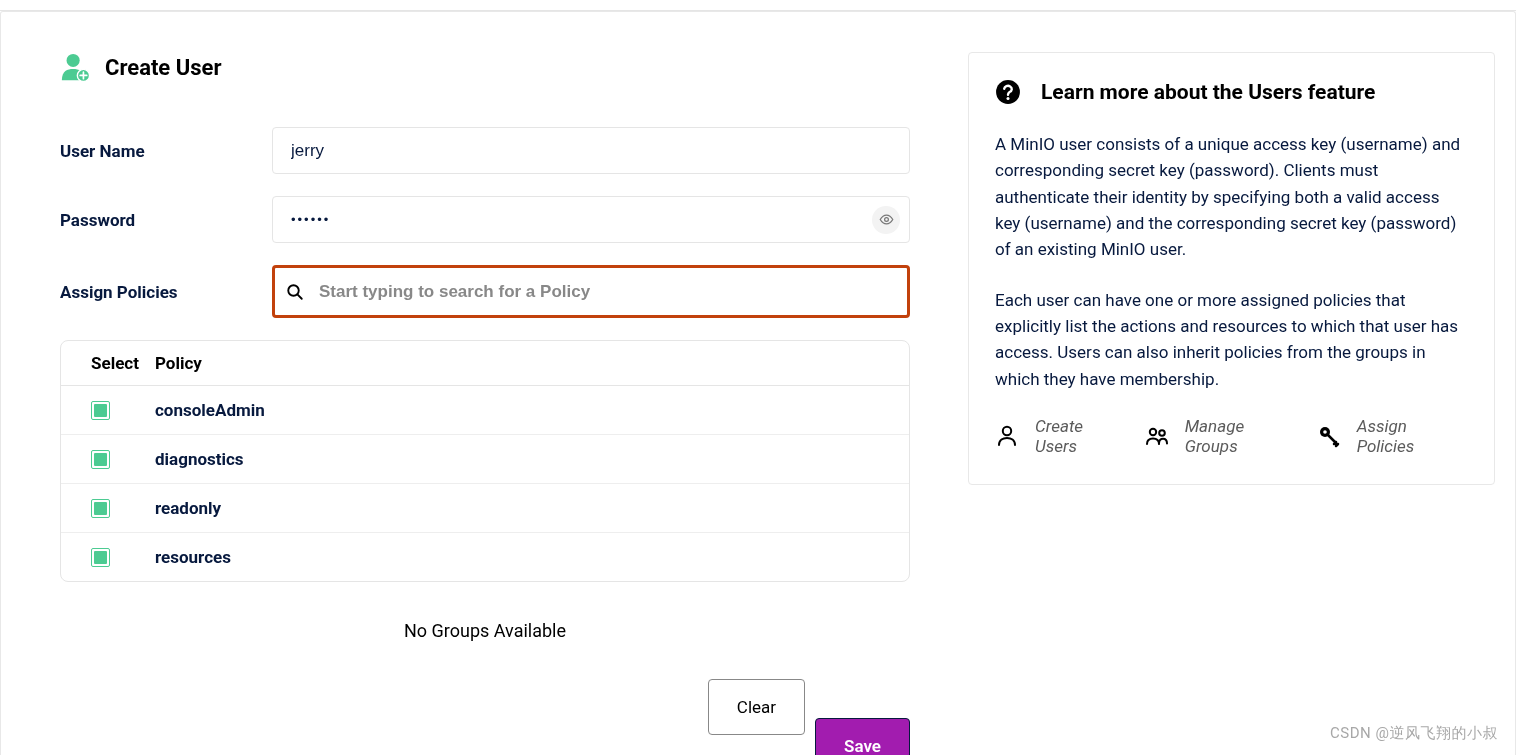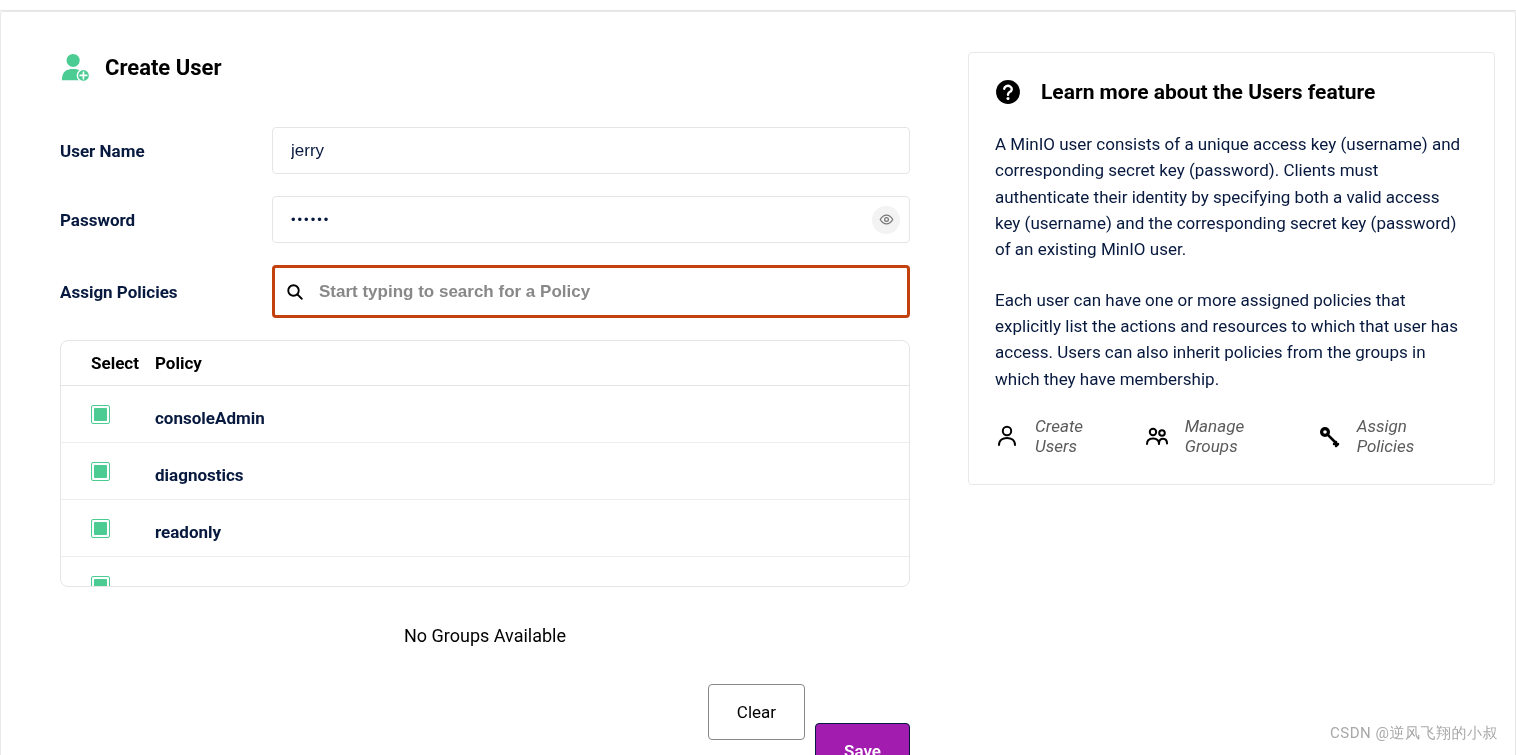--- a/index.html
+++ b/index.html
@@ -27,21 +27,21 @@
     .col-policy { flex: 1; }
     .table-body { max-height: 200px; overflow-y: scroll; }
     .table-body::-webkit-scrollbar { width: 16px; }
     .table-body::-webkit-scrollbar-track { background: #f1f1f1; }
     .table-body::-webkit-scrollbar-thumb { background: #c1c1c1; }
     .table-body::-webkit-scrollbar-button { display: block; height: 16px; background: #f1f1f1; }
     .table-row { display: flex; align-items: center; padding: 14px 30px; border-bottom: 1px solid #eee; }
     .table-row:last-child { border-bottom: none; }
     .checkbox { width: 19px; height: 19px; border: 1px solid #4ccb92; border-radius: 2px; padding: 2px; cursor: pointer; background: #fff; }
     .checkbox-inner { width: 100%; height: 100%; background: #4ccb92; border-radius: 1px; }
-    .policy-name { font-size: 17px; font-weight: 700; color: #07193e; margin-top: 8px; }
+    .policy-name { font-size: 17px; font-weight: 700; color: #07193e; }
     .no-groups { text-align: center; font-size: 18px; color: #000; margin: 38px 0 38px; }
     .button-row { display: flex; justify-content: flex-end; gap: 10px; padding-bottom: 8px; }
     .btn { height: 56px; padding: 0 28px; border-radius: 4px; font-size: 17px; cursor: pointer; font-family: inherit; }
     .btn-clear { background: #fff; border: 1px solid #888; color: #000; }
     .btn-save { background: #a21caf; border: 1px solid #07193e; color: #fff; font-weight: 600; margin-top: 39px; }
     .sidebar { flex: 0 0 527px; border: 1px solid #e8e8e8; border-radius: 4px; padding: 26px 26px 28px; align-self: flex-start; margin-right: 20px; }
     .sidebar-header { display: flex; align-items: center; gap: 20px; margin-bottom: 26px; }
     .question-icon { width: 26px; height: 26px; }
     .sidebar-title { font-size: 21px; font-weight: 700; color: #000; }
     .sidebar-text { font-size: 17px; line-height: 1.55; color: #07193e; margin-bottom: 24px; }

